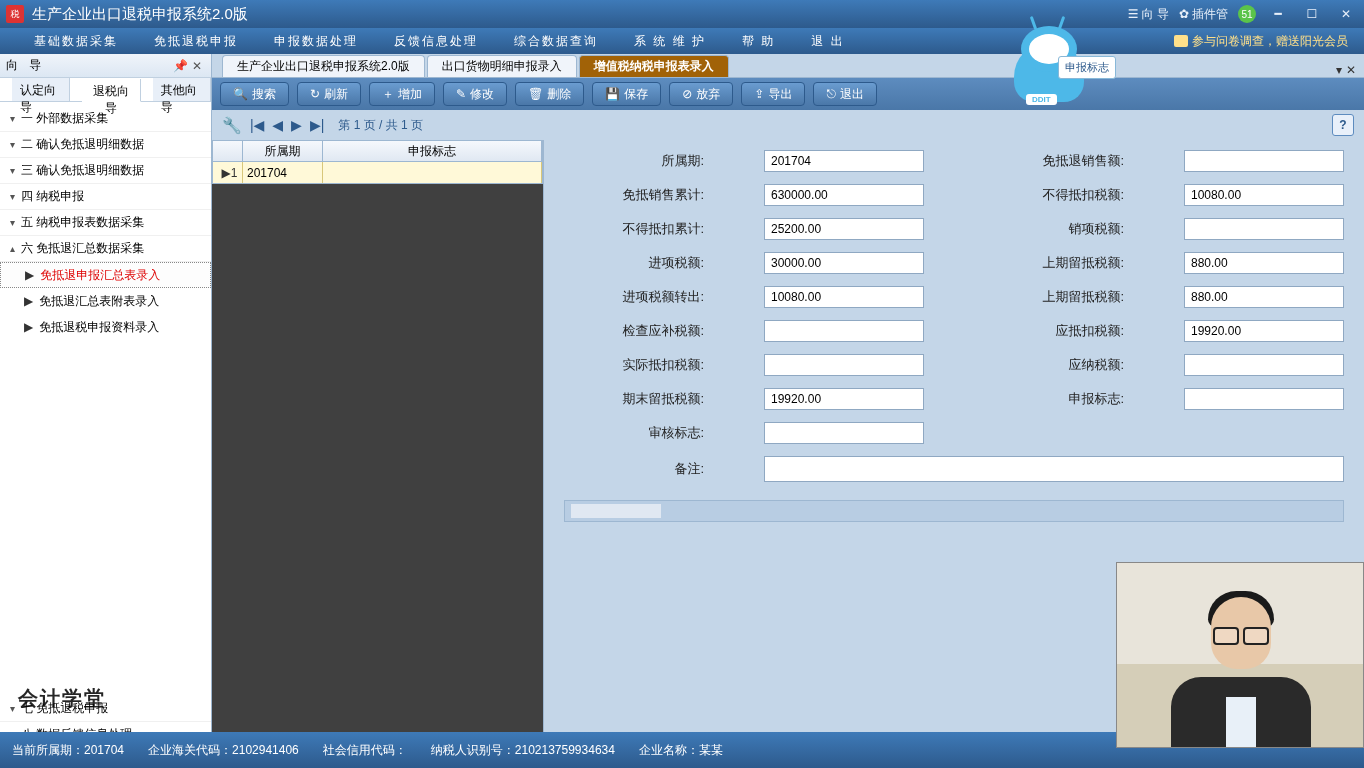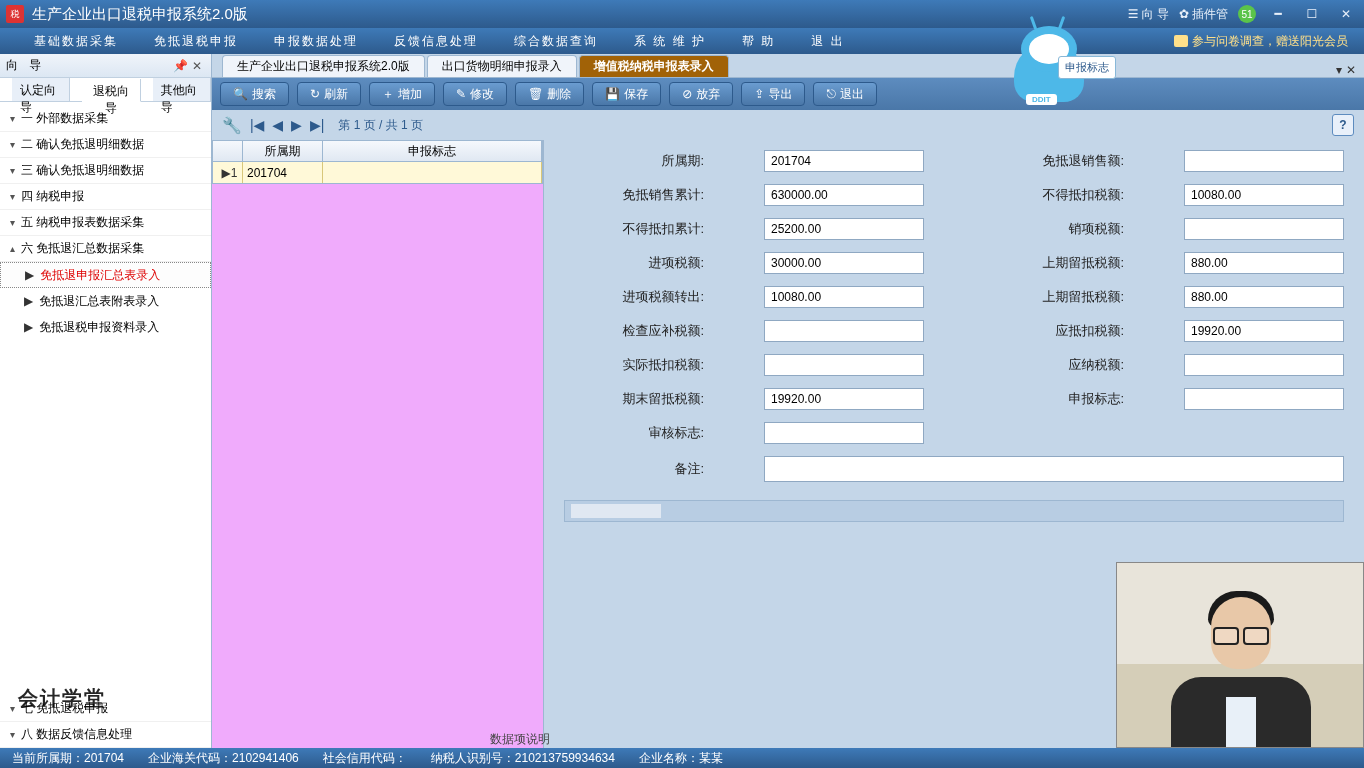--- a/index.html
+++ b/index.html
@@ -56,21 +56,21 @@
 
 
 .pager { height:30px; display:flex; align-items:center; padding:0 10px; gap:8px; color:#2d5a8c; }
 .pager .wrench { color:#2d5a8c; font-size:16px; cursor:pointer; }
 .pager .navbtn { color:#2d5a8c; cursor:pointer; font-size:14px; }
 .pager .txt { margin-left:6px; }
 .pager .help { margin-left:auto; width:22px; height:22px; border:1px solid #5d8cbf; border-radius:3px; display:flex; align-items:center; justify-content:center; color:#2d5a8c; font-weight:bold; cursor:pointer; background:#e8f0fa; }
 
 
 .body-split { flex:1; display:flex; overflow:hidden; }
-.grid-pane { width:332px; border-right:1px solid #9db7d1; display:flex; flex-direction:column; background:#f0abfc; }
+.grid-pane { width:332px; border-right:1px solid #9db7d1; display:flex; flex-direction:column; background:#404040; }
 .grid-head { height:22px; display:flex; background:linear-gradient(#f5f8fc,#e0e8f2); border:1px solid #9db7d1; }
 .grid-head .gh { border-right:1px solid #9db7d1; display:flex; align-items:center; justify-content:center; }
 .grid-row { height:22px; display:flex; background:#fff9d8; border-left:1px solid #9db7d1; border-right:1px solid #9db7d1; border-bottom:1px solid #9db7d1; }
 .grid-row .gc { border-right:1px solid #d8c77a; display:flex; align-items:center; padding-left:4px; }
 .row-ind { width:30px; justify-content:center; color:#333; }
 .c-period { width:80px; }
 .c-flag { flex:1; }
 
 .form-pane { flex:1; overflow:auto; padding:10px 20px 0 20px; background:#c4d6e8; }
 .form-grid { display:grid; grid-template-columns:auto 160px auto 160px; column-gap:60px; row-gap:12px; align-items:center; }
@@ -97,21 +97,21 @@
 .webcam .bg { width:100%; height:100%; background:linear-gradient(#e8e4da 0%, #e8e4da 55%, #d5ceb8 55%, #d5ceb8 100%); position:relative; }
 .webcam .head { width:60px; height:72px; background:#e8c8a8; border-radius:30px 30px 26px 26px; position:absolute; top:34px; left:94px; }
 .webcam .hair { width:66px; height:36px; background:#1a1a1a; border-radius:30px 30px 8px 8px; position:absolute; top:28px; left:91px; }
 .webcam .glasses { width:56px; height:14px; position:absolute; top:64px; left:96px; }
 .webcam .glasses::before,.webcam .glasses::after { content:""; width:22px; height:14px; border:2px solid #222; border-radius:4px; position:absolute; background:rgba(255,255,255,.3); }
 .webcam .glasses::before { left:0; } .webcam .glasses::after { right:0; }
 .webcam .body-s { width:140px; height:70px; background:#2a2a2a; border-radius:30px 30px 0 0; position:absolute; bottom:0; left:54px; }
 .webcam .shirt { width:30px; height:50px; background:#e8f0f8; position:absolute; bottom:0; left:109px; }
 
 
-.statusbar { height:20px; background:linear-gradient(#3e7ab8,#2d5a8c); color:#fff; display:flex; align-items:center; padding:0 12px; gap:24px; font-size:12px; position:absolute; bottom:0; width:100%; }
+.statusbar { height:36px; background:linear-gradient(#3e7ab8,#2d5a8c); color:#fff; display:flex; align-items:center; padding:0 12px; gap:24px; font-size:12px; position:absolute; bottom:0; width:100%; }
 
 .watermark { position:absolute; left:18px; bottom:56px; color:#000000; font-size:20px; font-weight:bold; opacity:.85; letter-spacing:2px; pointer-events:none; }
 </style>
 </head>
 <body>
 
 <div class="titlebar">
   <span class="app-ico">税</span>
   <span class="title">生产企业出口退税申报系统2.0版</span>
   <div class="right-tools">

